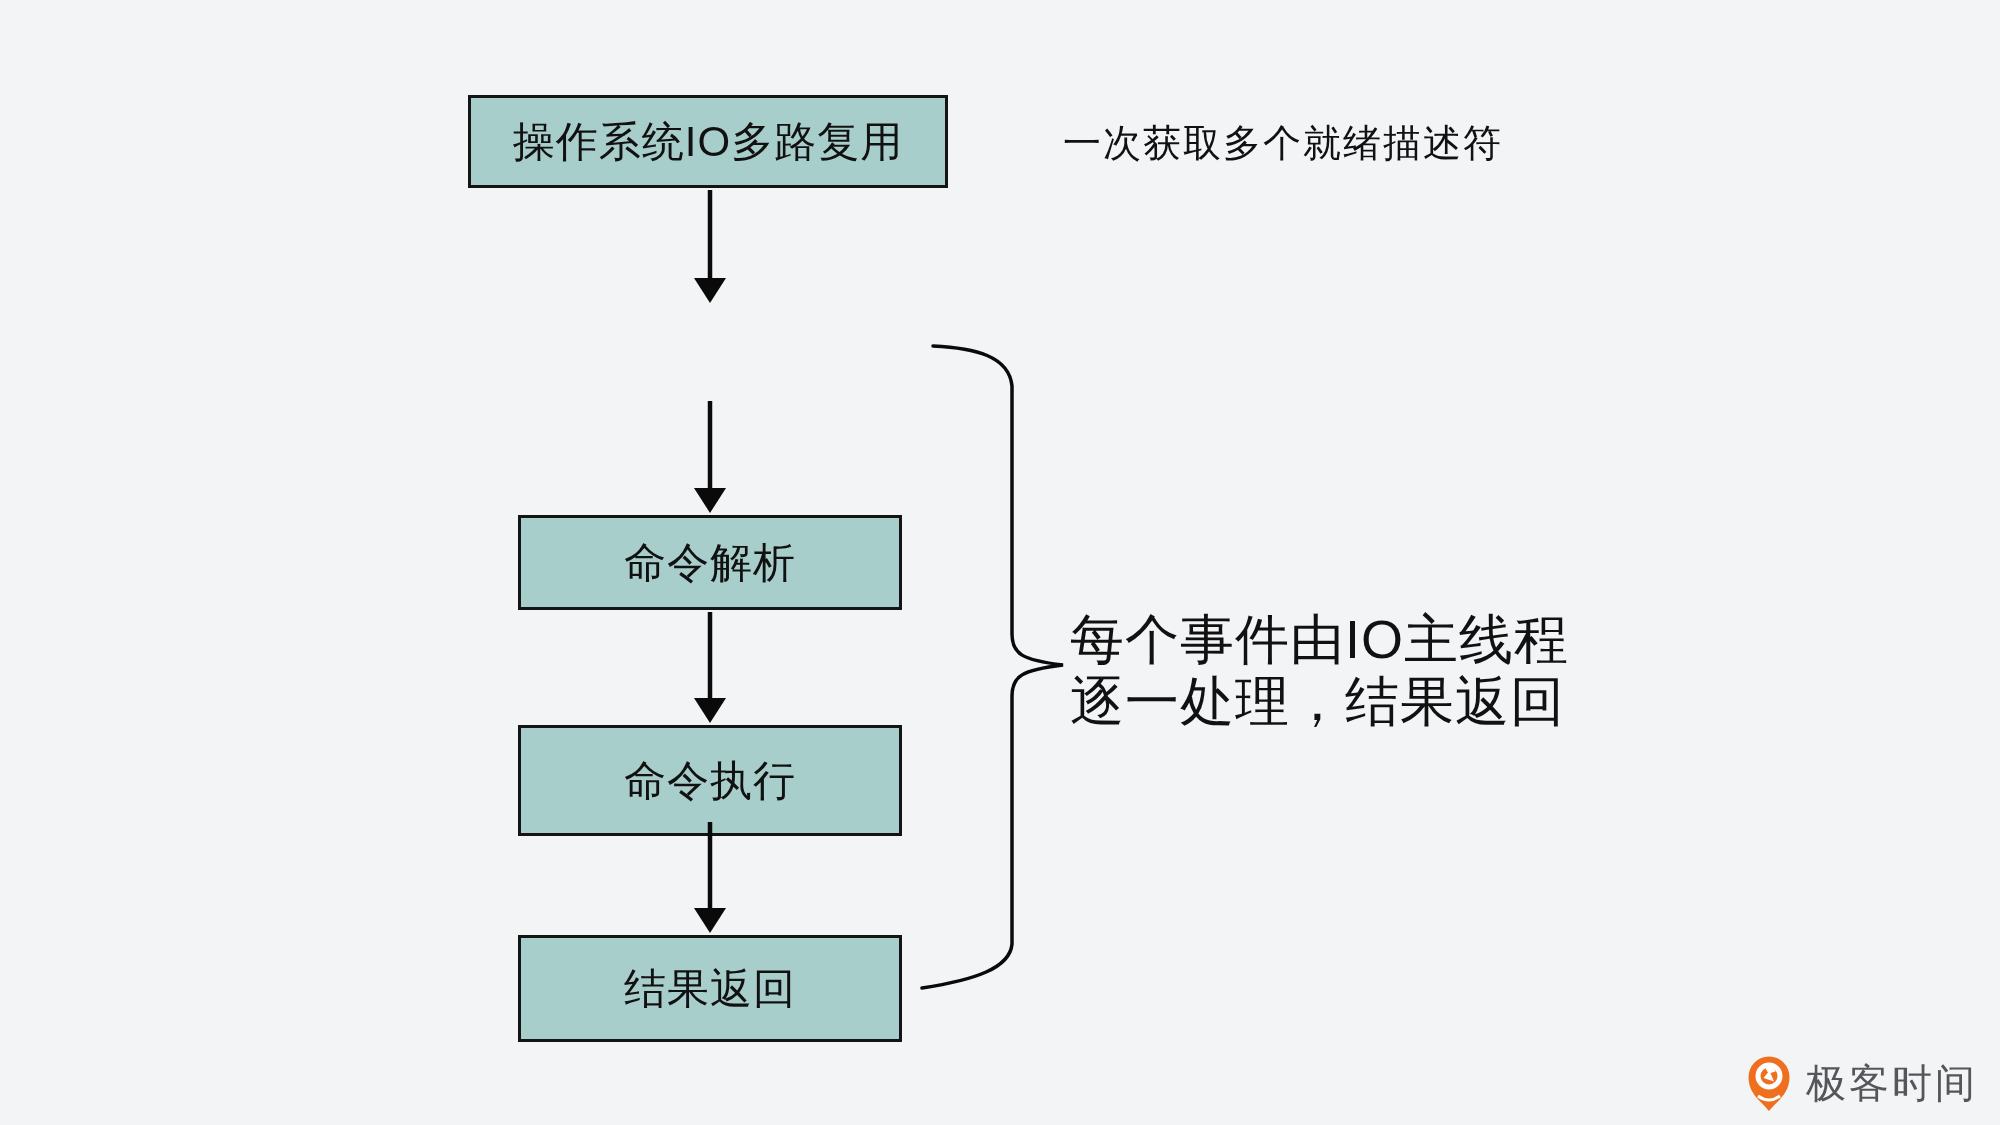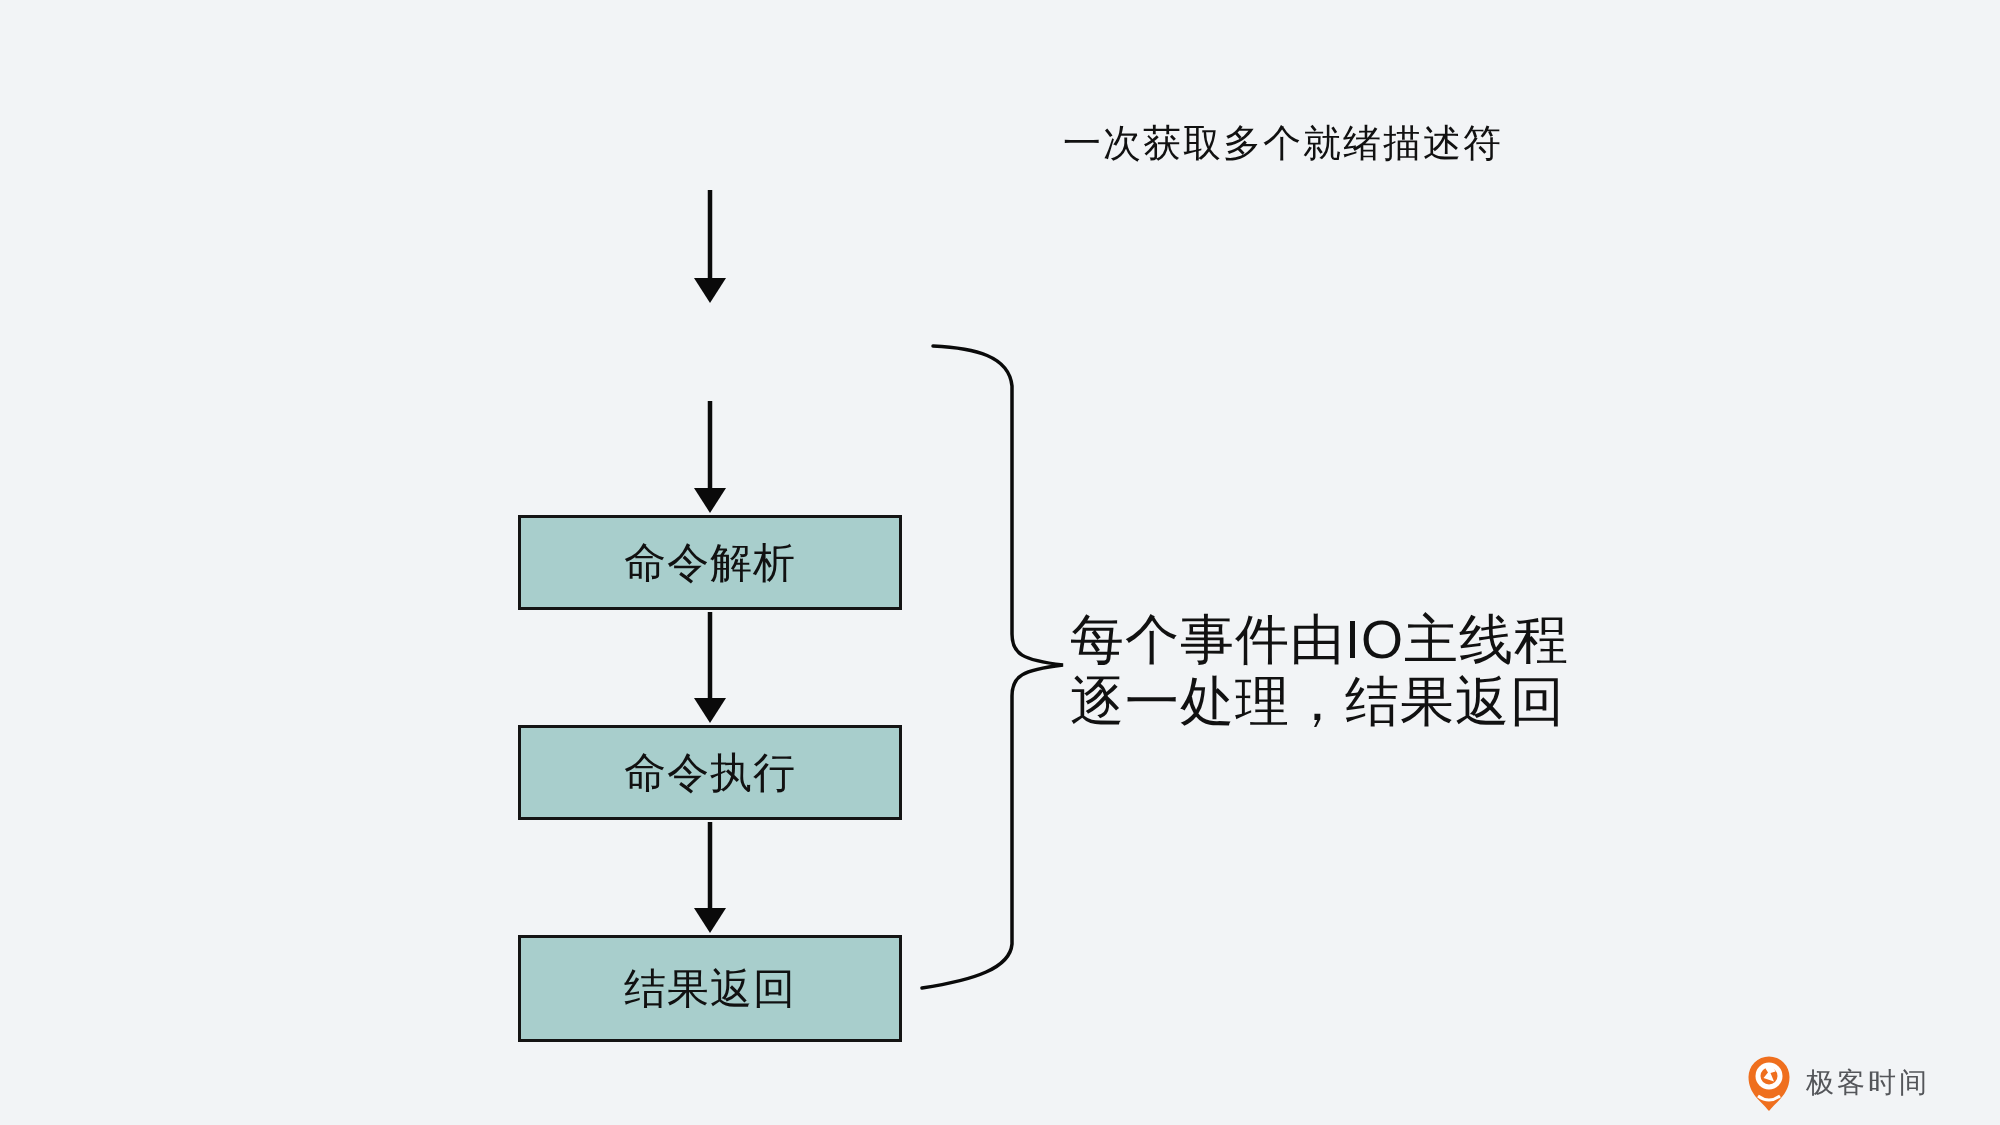--- a/index.html
+++ b/index.html
@@ -33,21 +33,21 @@
     display: flex;
     align-items: center;
     justify-content: center;
     font-size: 42px;
     letter-spacing: 1px;
     color: var(--text);
   }
   .box-title   { left: 468px; top:  95px; width: 480px; height: 93px; }
   .box-step-0  { left: 518px; top: 305px; width: 384px; height: 94px; }
   .box-step-1  { left: 518px; top: 515px; width: 384px; height: 95px; }
-  .box-step-2  { left: 518px; top: 725px; width: 384px; height: 95px; }
+  .box-step-2  { left: 518px; top: 725px; width: 384px; height: 111px; }
   .box-step-3  { left: 518px; top: 935px; width: 384px; height: 107px; }
 
   .overlay {
     position: absolute;
     left: 0; top: 0;
     width: 2000px;
     height: 1125px;
     pointer-events: none;
   }
   .arrow-line { stroke: var(--line); stroke-width: 4.5; }
@@ -85,32 +85,35 @@
     top: 1054px;
     display: flex;
     align-items: center;
     gap: 14px;
   }
   .brand-icon { width: 46px; height: 58px; display: block; }
   .logo-orange { fill: var(--logo-color); }
   .logo-white  { fill: #ffffff; }
   .logo-white-arc { stroke: #ffffff; stroke-width: 3; fill: none; }
   .brand-text {
-    font-size: 28px;
+    font-size: 40px;
     font-weight: 500;
     letter-spacing: 3px;
     color: var(--logo-text-color);
     white-space: nowrap;
   }
 </style>
 </head>
 <body>
 
 <div class="canvas">
 
+  <div class="flow-box box-title">
+    <span>操作系统IO多路复用</span>
+  </div>
 
 
   <div class="flow-box box-step-1">
     <span>命令解析</span>
   </div>
 
   <div class="flow-box box-step-2">
     <span>命令执行</span>
   </div>
 

